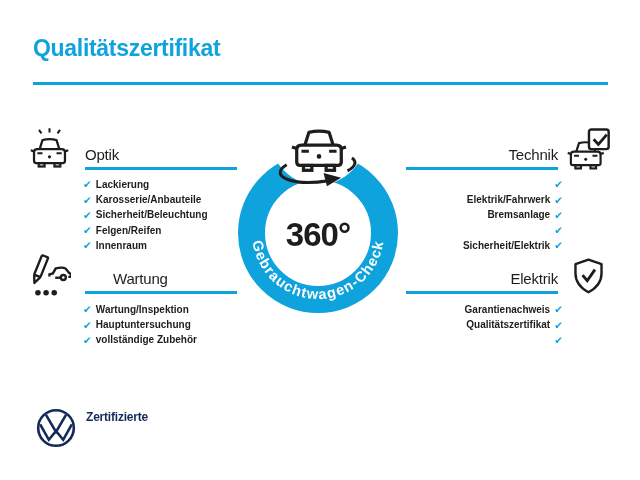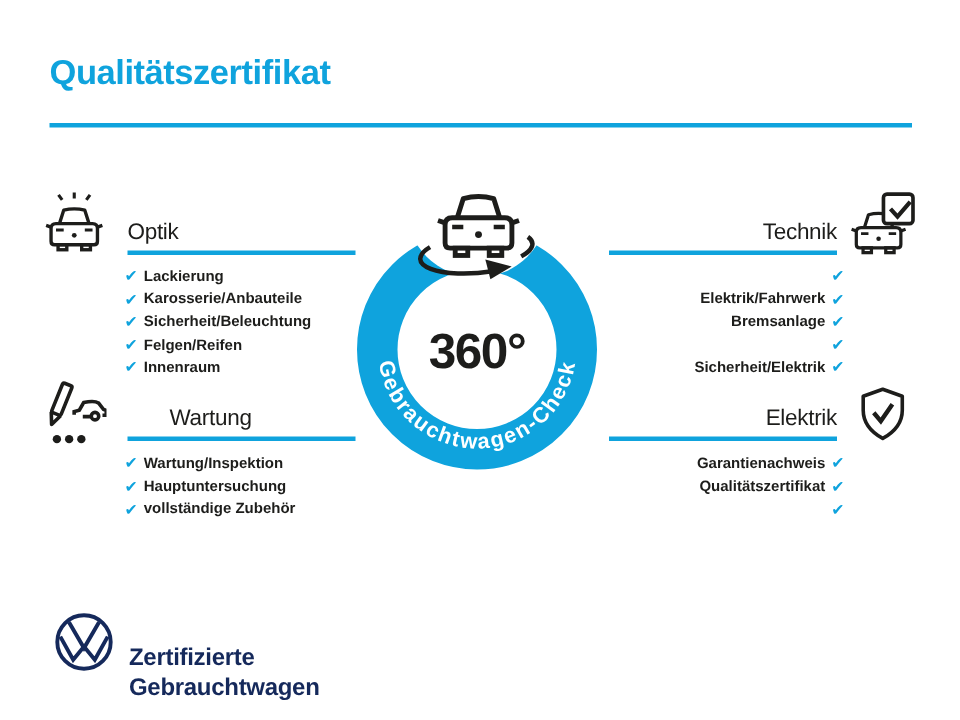--- a/index.html
+++ b/index.html
@@ -52,21 +52,21 @@
 
   
   .badge{position:absolute;left:218px;top:128px;width:200px;height:210px;}
   .badge .ringtext{font-size:14.5px;font-weight:bold;fill:#fff;letter-spacing:1.2px;}
   .badge .degree{font-size:33px;font-weight:bold;fill:var(--ink);letter-spacing:-1px;}
   .badge .arrow path{fill:none;stroke:var(--ink);stroke-width:3px;}
   .badge .arrow .head{fill:var(--ink);stroke:none;}
 
   
   .footer-logo{position:absolute;left:36px;top:408px;color:var(--navy);}
-  .footer-text{position:absolute;left:86px;top:429px;font-size:16px;font-weight:bold;
+  .footer-text{position:absolute;left:86px;top:407px;font-size:12px;font-weight:bold;
     color:var(--navy);line-height:20px;letter-spacing:-0.2px;}
 </style>
 </head>
 <body>
 
 <svg width="0" height="0" style="position:absolute">
   <defs>
     <g id="car-front" stroke="currentColor" fill="none" stroke-width="2.4">
       <path d="M13.5,18 L16.5,8.5 Q24,6.5 31.5,8.5 L34.5,18" stroke-linejoin="round"></path>
       <path d="M7.5,21.5 Q7.5,18 11,18 L37,18 Q40.5,18 40.5,21.5 L40.5,30.5 Q40.5,33 38,33 L10,33 Q7.5,33 7.5,30.5 Z" fill="var(--car-fill,none)"></path>
@@ -218,16 +218,15 @@
 
   <svg class="footer-logo" viewBox="0 0 100 100" width="40" height="40">
     <g stroke="currentColor" fill="none" stroke-width="6.5">
       <circle cx="50" cy="50" r="44.5"></circle>
       <path d="M25,17 L50,60 L75,17"></path>
       <path d="M10.5,41 L32,79.5 L50,57.5 L68,79.5 L89.5,41"></path>
     </g>
   </svg>
   <div class="footer-text">
     <div>Zertifizierte</div>
-    <div>Gebrauchtwagen</div>
   </div>
 
 </div>
 
 </body></html>

